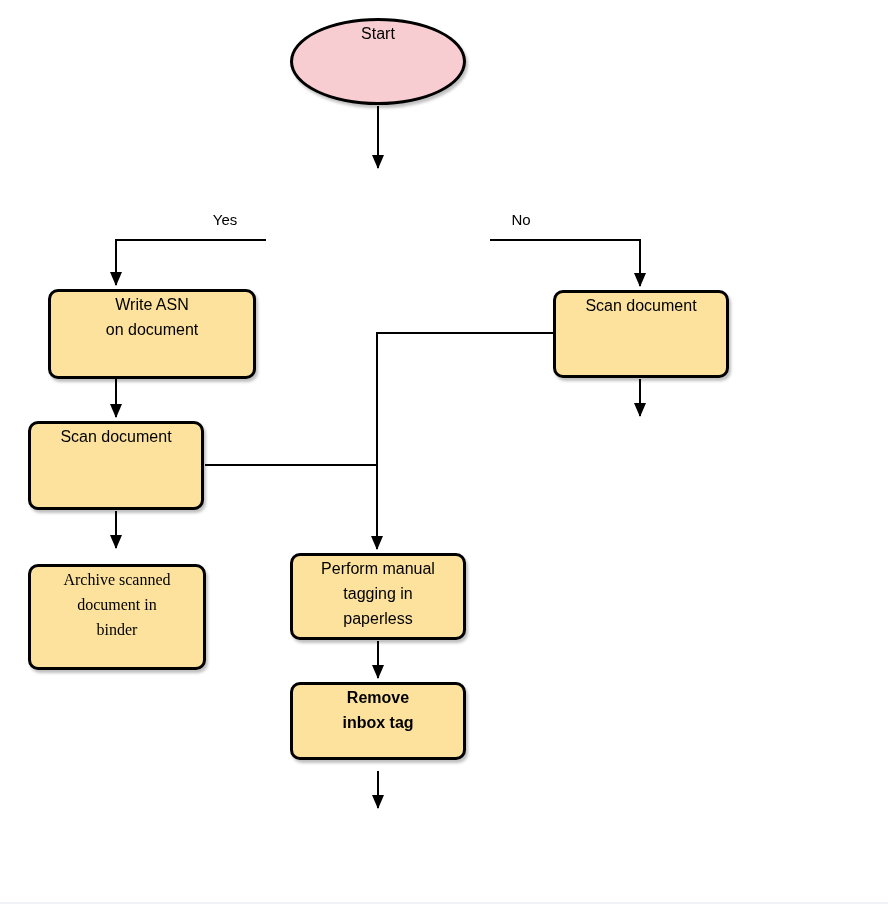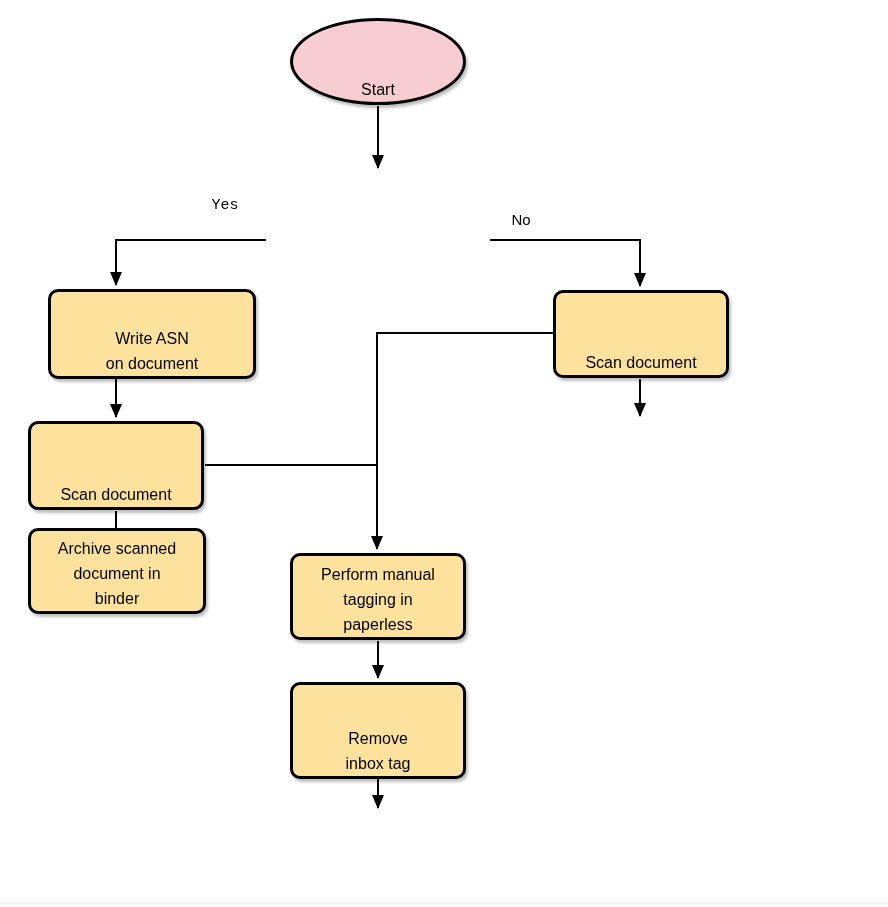--- a/index.html
+++ b/index.html
@@ -13,21 +13,21 @@
   .canvas { position: absolute; inset: 0; width: 888px; height: 907px; }
   svg.connectors { position: absolute; left: 0; top: 0; pointer-events: none; }
   svg.connectors polyline, svg.connectors line {
     fill: none;
     stroke: #000;
     stroke-width: 2;
   }
   .node {
     position: absolute;
     display: flex;
-    align-items: flex-end;
+    align-items: flex-start;
     justify-content: center;
     text-align: center;
     font-size: 16px;
     line-height: 25px;
     white-space: pre-line;
   }
   .terminator {
     background: var(--terminator-fill, #f7cdd1);
     border: 3px solid var(--stroke, #000);
     border-radius: 50%;
@@ -102,42 +102,42 @@
 
   <div class="node process" style="left:28px; top:289px; width:208px; height:90px;margin-left:20px;">
     <span class="label">Write ASN
 on document</span>
   </div>
 
   <div class="node process" style="left:28px; top:421px; width:176px; height:89px;">
     <span class="label">Scan document</span>
   </div>
 
-  <div class="node process" style="left:28px; top:528px; width:178px; height:86px;">
+  <div class="node process" style="left:28px; top:564px; width:178px; height:106px;font-family:Liberation Serif, serif;">
     <span class="label">Archive scanned
 document in
 binder</span>
   </div>
 
   <div class="node process" style="left:553px; top:290px; width:176px; height:88px;">
     <span class="label">Scan document</span>
   </div>
 
 
   <div class="node process" style="left:290px; top:553px; width:176px; height:87px;">
     <span class="label">Perform manual
 tagging in
 paperless</span>
   </div>
 
-  <div class="node process" style="left:290px; top:682px; width:176px; height:97px;">
+  <div class="node process" style="left:290px; top:682px; width:176px; height:78px;font-weight:bold;">
     <span class="label">Remove
 inbox tag</span>
   </div>
 
 
-  <div class="edge-label" style="left:200px; top:197px;font-family:Liberation Mono, monospace;">Yes</div>
+  <div class="edge-label" style="left:200px; top:211px;">Yes</div>
   <div class="edge-label" style="left:496px; top:211px;">No</div>
 
 
   <div class="bottom-rule"></div>
 
 </div>
 
 </body></html>

